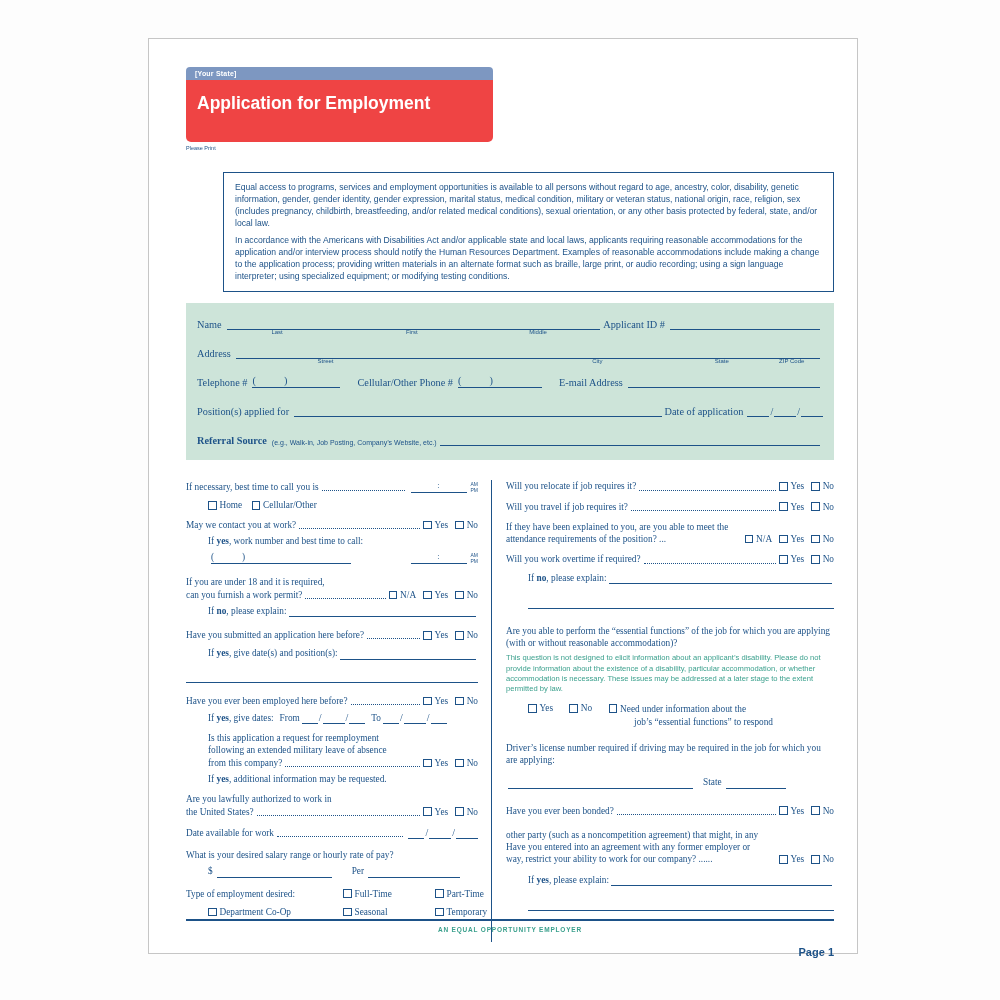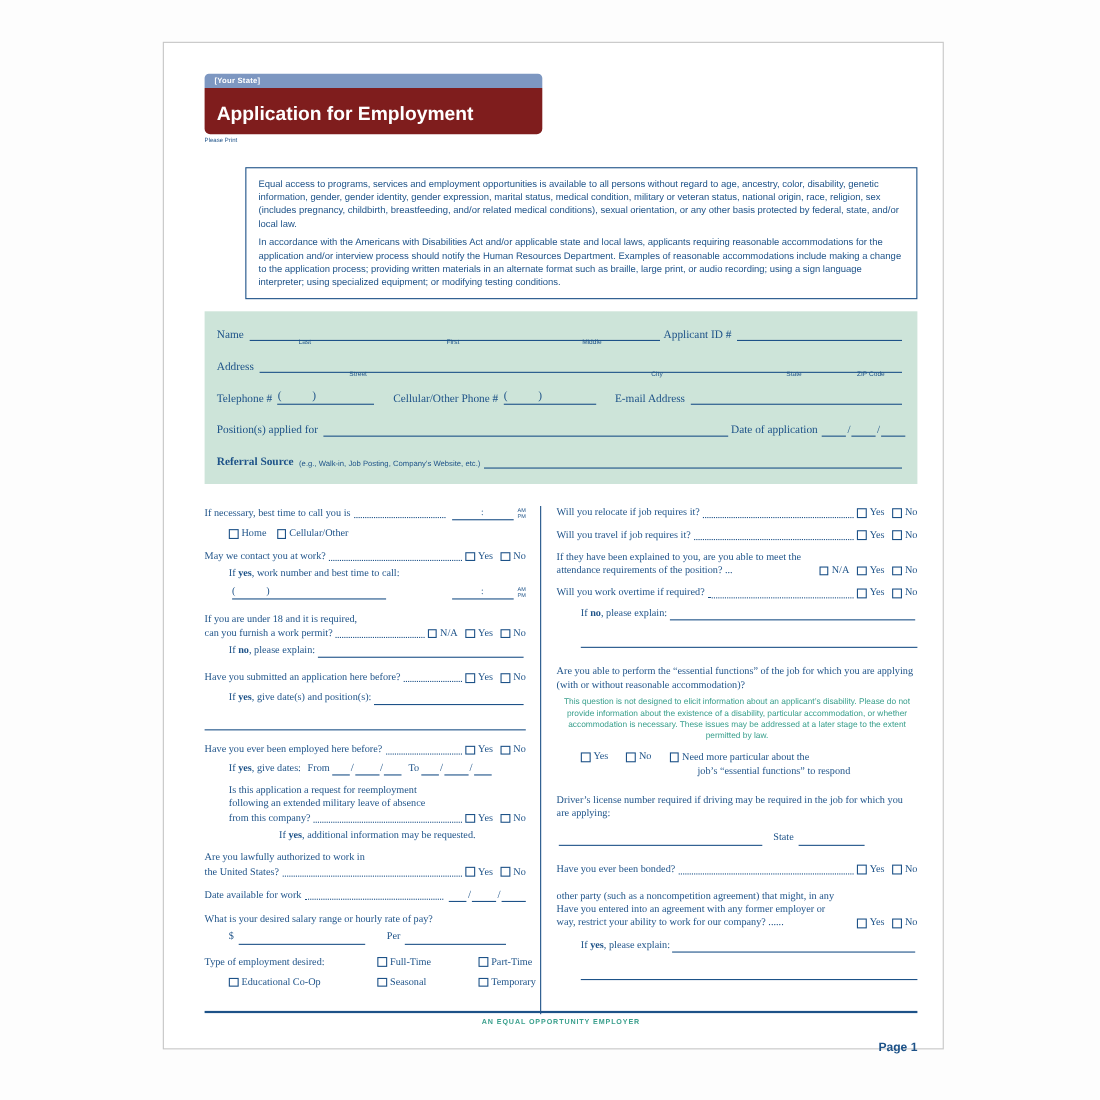--- a/index.html
+++ b/index.html
@@ -14,21 +14,21 @@
   .content { position:absolute; left:37px; right:23px; top:0; }
 
   
   .statebar {
     margin-top:28px; width:307px; height:13px; background:#7d97c1;
     border-radius:4px 4px 0 0; color:#fff;
     font:bold 7px "Liberation Sans", sans-serif; line-height:13px;
     padding-left:9px; box-sizing:border-box; letter-spacing:.2px;
   }
   .titlebar {
-    width:307px; height:42px; background:#7f1d1d; border-radius:0 0 5px 5px;
+    width:307px; height:62px; background:#ef4444; border-radius:0 0 5px 5px;
     color:#fff; font:bold 17.5px "Liberation Sans", sans-serif; line-height:46px;
     padding-left:11px; box-sizing:border-box;
   }
   .printnote { font:5.5px "Liberation Sans", sans-serif; margin-top:3px; }
 
   
   .notice {
     margin-top:21px; border:1.5px solid #1d5288; padding:8px 11px 9px;
     font:8.6px/1.4 "Liberation Sans", sans-serif;
     margin-left:37px;
@@ -76,21 +76,21 @@
   .dsl { margin:0 1px; font-size:10px; }
 
   .typegrid { display:grid; grid-template-columns:150px 92px 92px; row-gap:6px; }
 
   .note {
     font:7.6px/1.35 "Liberation Sans", sans-serif; color:#3ba08d; margin-top:4px;
   }
   .needinfo { display:inline-block; vertical-align:top; }
   .needinfo .l2 { display:block; margin-left:14px; }
 
-  .mb4{margin-bottom:4px;} .mb6{margin-bottom:6px;align-items:flex-end;} .mb8{margin-bottom:8px;text-align:center;}
+  .mb4{margin-bottom:4px;} .mb6{margin-bottom:6px;align-items:flex-end;} .mb8{margin-bottom:8px;}
   .mb10{margin-bottom:10px;} .mb12{margin-bottom:12px;} .mb14{margin-bottom:14px;}
   .mb16{margin-bottom:16px;}
 
   
   .footer { position:absolute; left:37px; right:23px; bottom:20px; }
   .frule { border-top:2.2px solid #1d5288; margin-bottom:5px; }
   .eoe { text-align:center; font:bold 6.5px "Liberation Sans", sans-serif; color:#3ba08d; letter-spacing:.8px; }
   .pagenum { position:absolute; right:0; top:27px; font:bold 11px "Liberation Sans", sans-serif; color:#1d5288; }
 
   b { font-weight:bold; }
@@ -375,21 +375,21 @@
           <span class="cbi">
               <span class="cb"></span>
               <span>Full-Time</span>
             </span>
           <span class="cbi">
               <span class="cb"></span>
               <span>Part-Time</span>
             </span>
           <span class="cbi indent">
               <span class="cb"></span>
-              <span>Educational Co-Op</span>
+              <span>Department Co-Op</span>
             </span>
           <span class="cbi">
               <span class="cb"></span>
               <span>Seasonal</span>
             </span>
           <span class="cbi">
               <span class="cb"></span>
               <span>Temporary</span>
             </span>
         </div>
@@ -475,21 +475,21 @@
           <span class="cbi">
               <span class="cb"></span>
               <span>Yes</span>
             </span>
           <span class="cbi" style="margin-left:14px">
               <span class="cb"></span>
               <span>No</span>
             </span>
           <span class="cbi" style="margin-left:14px; align-items:flex-start">
             <span class="cb" style="margin-top:1px"></span>
-            <span class="needinfo"><span>Need more particular about the</span><span class="l2">job’s “essential functions” to respond</span></span>
+            <span class="needinfo"><span>Need under information about the</span><span class="l2">job’s “essential functions” to respond</span></span>
           </span>
         </div>
 
         <div class="qw mb10">Driver’s license number required if driving may be required in the job for which you are applying:</div>
         <div class="qrow mb16">
           <span class="flexline" style="max-width:185px"></span>
           <span class="q" style="margin-left:8px">State</span>
           <span class="bline" style="width:60px; margin-left:4px"></span>
         </div>
 

